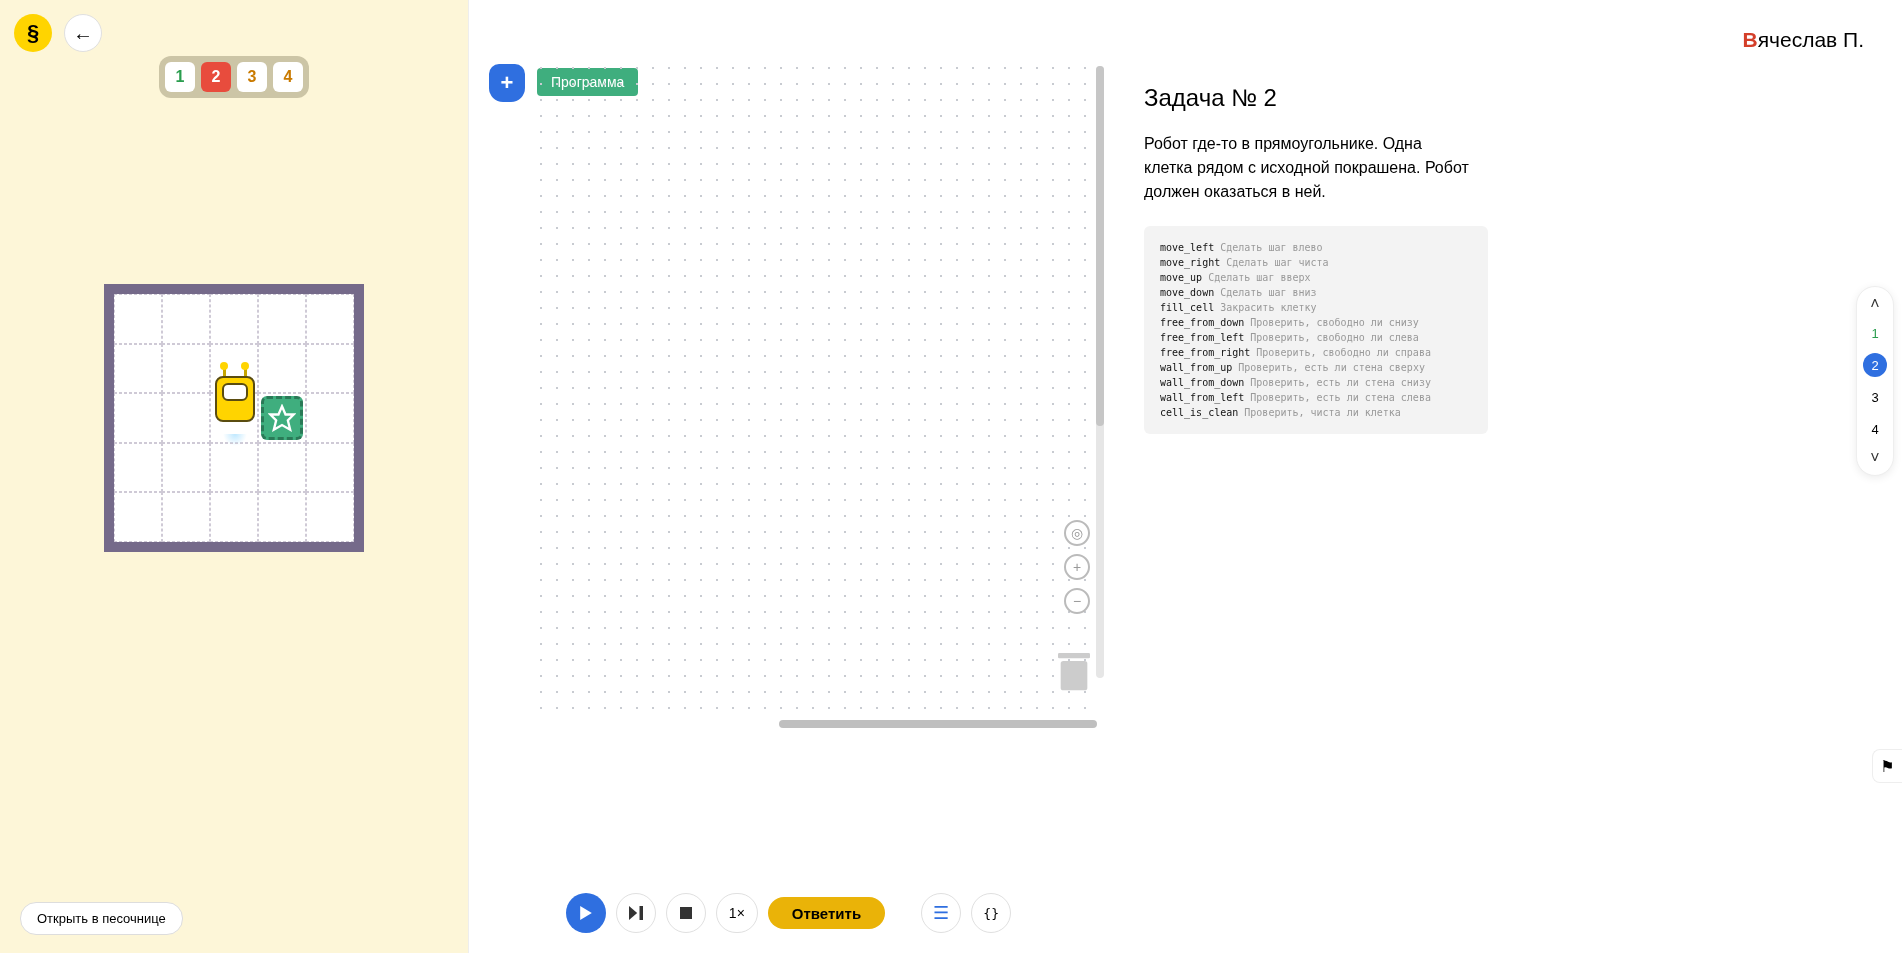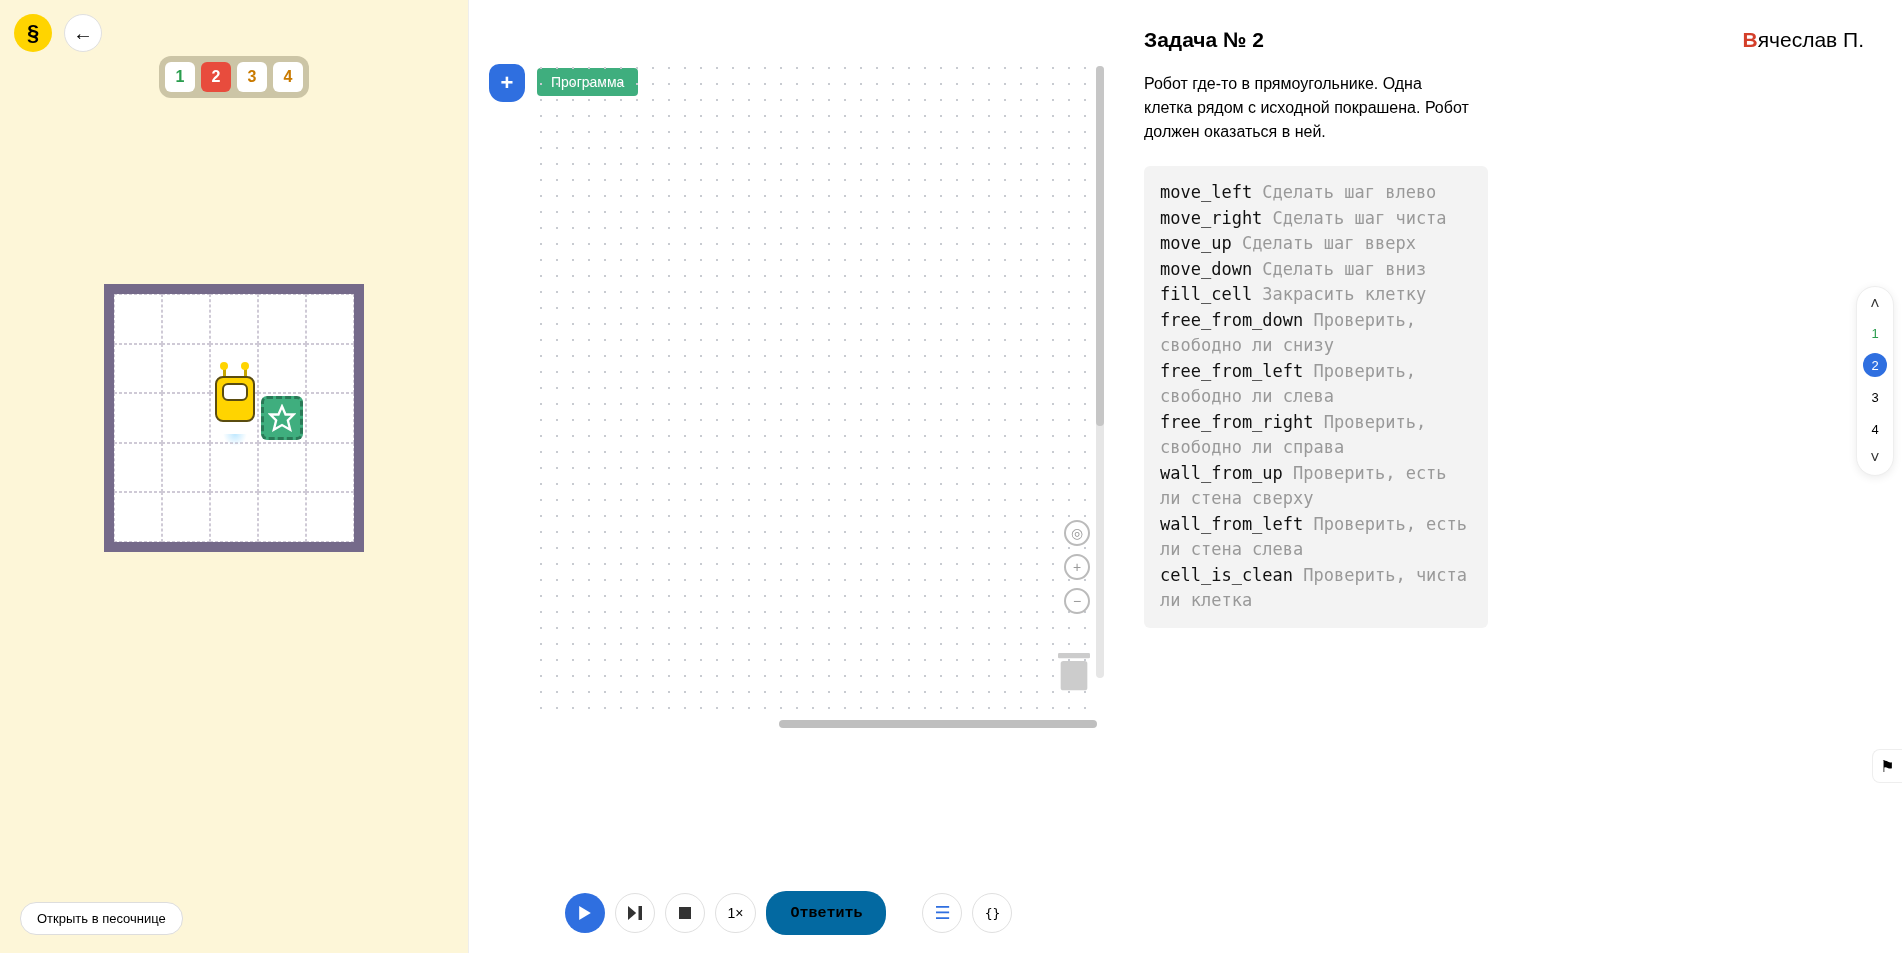--- a/index.html
+++ b/index.html
@@ -194,54 +194,55 @@
   cursor:pointer;
 }
 .ctrl-btn.play { background:#2f6fe0; color:#fff; border:none; }
 .speed {
   padding: 0 12px; height:40px; border-radius:20px;
   border:1px solid #e0e0e0;
   display:flex;align-items:center;justify-content:center;
   font-size:14px; cursor:pointer;
 }
 .answer-btn {
-  background:#0369a1; border:none; height:44px; padding:0 24px;
-  border-radius:20px; font-weight:600; cursor:pointer; font-size:15px;font-family:Liberation Mono, monospace;
+  background:#eab308; border:none; height:32px; padding:0 24px;
+  border-radius:20px; font-weight:600; cursor:pointer; font-size:15px;
 }
 
 
 .right-panel {
   position: absolute;
   left: 1108px; top: 0;
   width: 794px; height: 953px;
   padding: 28px 36px 0 36px;
 }
 .username {
   position: absolute;
   right: 38px; top: 28px;
   font-size: 21px;
 }
 .username .first { color: #d43f2a; font-weight:600; }
 .task-title {
-  font-size: 21px; font-weight: 700;
+  margin-top: 56px;
+  font-size: 24px; font-weight: 400;
 }
 .task-desc {
   margin-top: 20px;
   font-size: 16px;
   line-height: 1.5;
   max-width: 330px;
 }
 .commands-box {
   margin-top: 22px;
   width: 344px;
   background: #f3f3f3;
   border-radius: 6px;
   padding: 14px 16px;
   font-family: ui-monospace, "SFMono-Regular", Consolas, monospace;
-  font-size: 17px;
+  font-size: 10px;
   line-height: 1.5;
 }
 .cmd { color:#111; }
 .cmd .hint { color:#999; }
 .right-tools {
   position: absolute;
   right: 4px; bottom: 16px;
   display:flex; gap:12px; align-items:center;
 }
 .side-nav {
@@ -413,20 +414,21 @@
   <div class="commands-box" id="commands-box">
       <div class="cmd"><span>move_left </span><span class="hint">Сделать шаг влево</span></div>
       <div class="cmd"><span>move_right </span><span class="hint">Сделать шаг чиста</span></div>
       <div class="cmd"><span>move_up </span><span class="hint">Сделать шаг вверх</span></div>
       <div class="cmd"><span>move_down </span><span class="hint">Сделать шаг вниз</span></div>
       <div class="cmd"><span>fill_cell </span><span class="hint">Закрасить клетку</span></div>
       <div class="cmd"><span>free_from_down </span><span class="hint">Проверить, свободно ли снизу</span></div>
       <div class="cmd"><span>free_from_left </span><span class="hint">Проверить, свободно ли слева</span></div>
       <div class="cmd"><span>free_from_right </span><span class="hint">Проверить, свободно ли справа</span></div>
       <div class="cmd"><span>wall_from_up </span><span class="hint">Проверить, есть ли стена сверху</span></div>
+      <div class="cmd"><span>wall_from_down </span><span class="hint">Проверить, есть ли стена снизу</span></div>
       <div class="cmd"><span>wall_from_left </span><span class="hint">Проверить, есть ли стена слева</span></div>
       <div class="cmd"><span>cell_is_clean </span><span class="hint">Проверить, чиста ли клетка</span></div>
     </div>
 
   <div class="right-tools"></div>
 </div>
 
 <div class="side-nav">
   <div class="nav-arrow"><span>˄</span></div>
   <div class="nav-num done">1</div>

